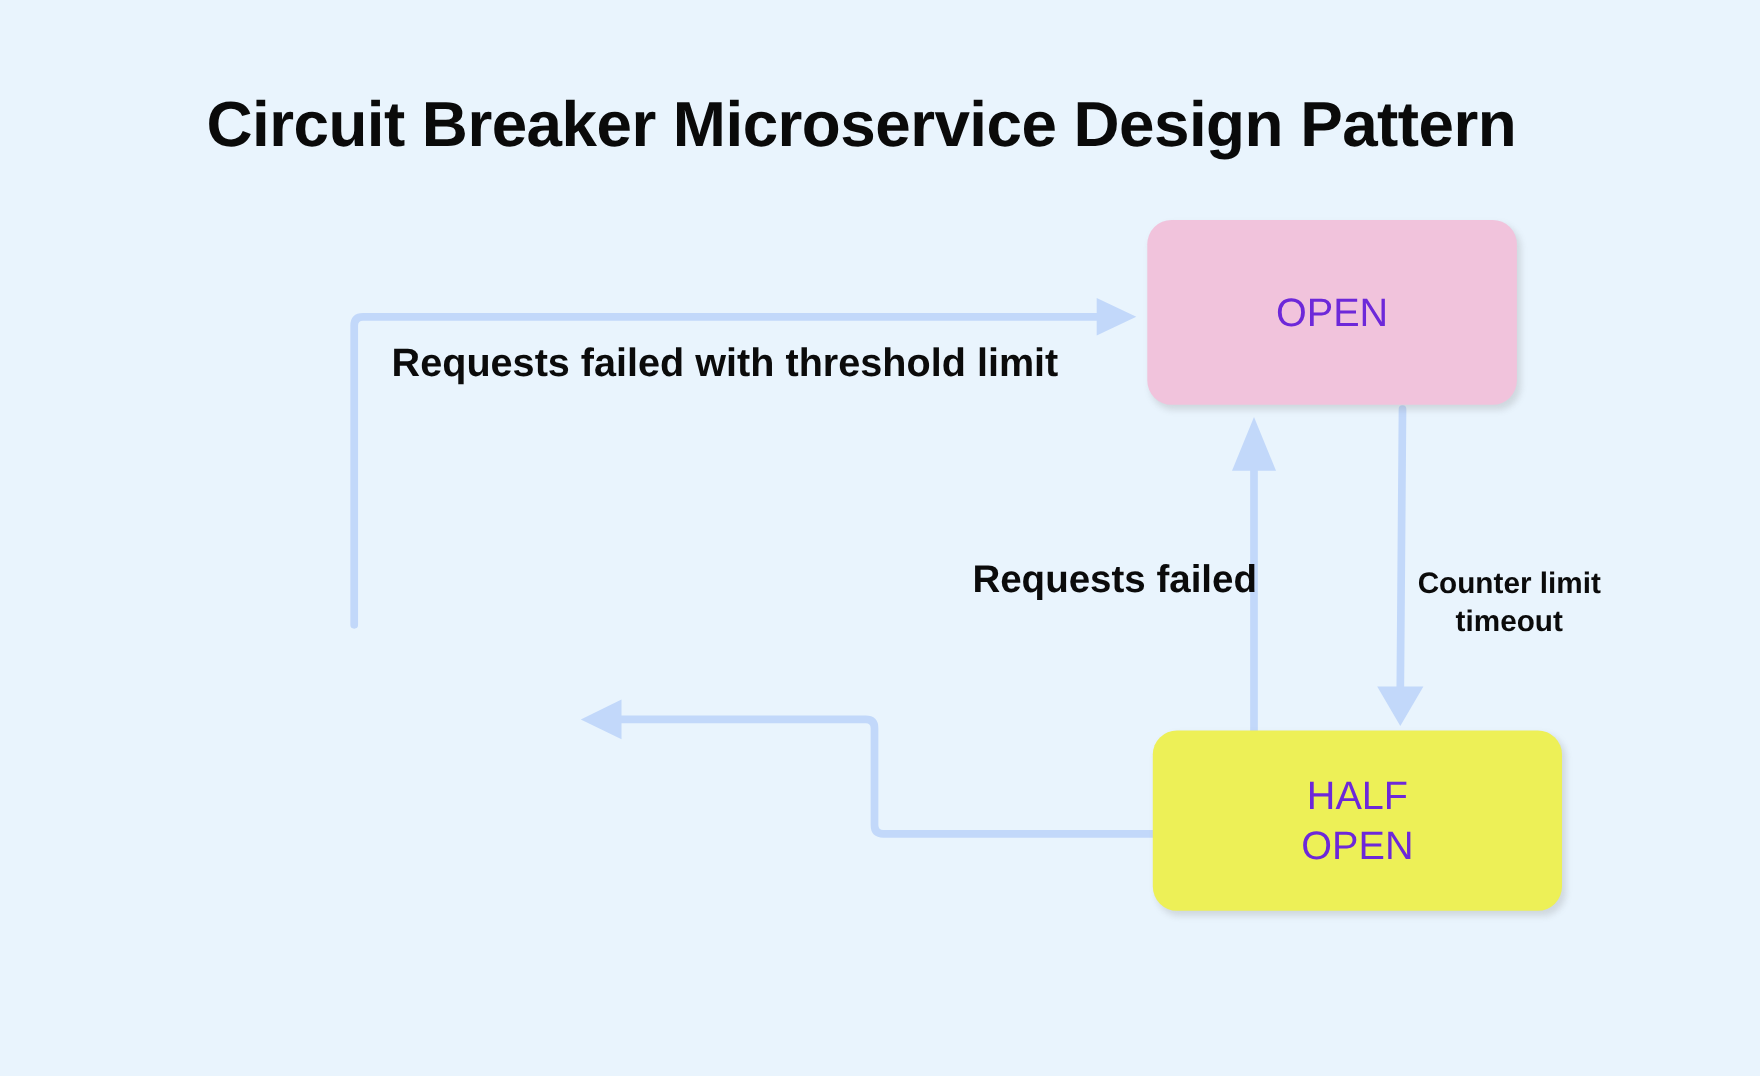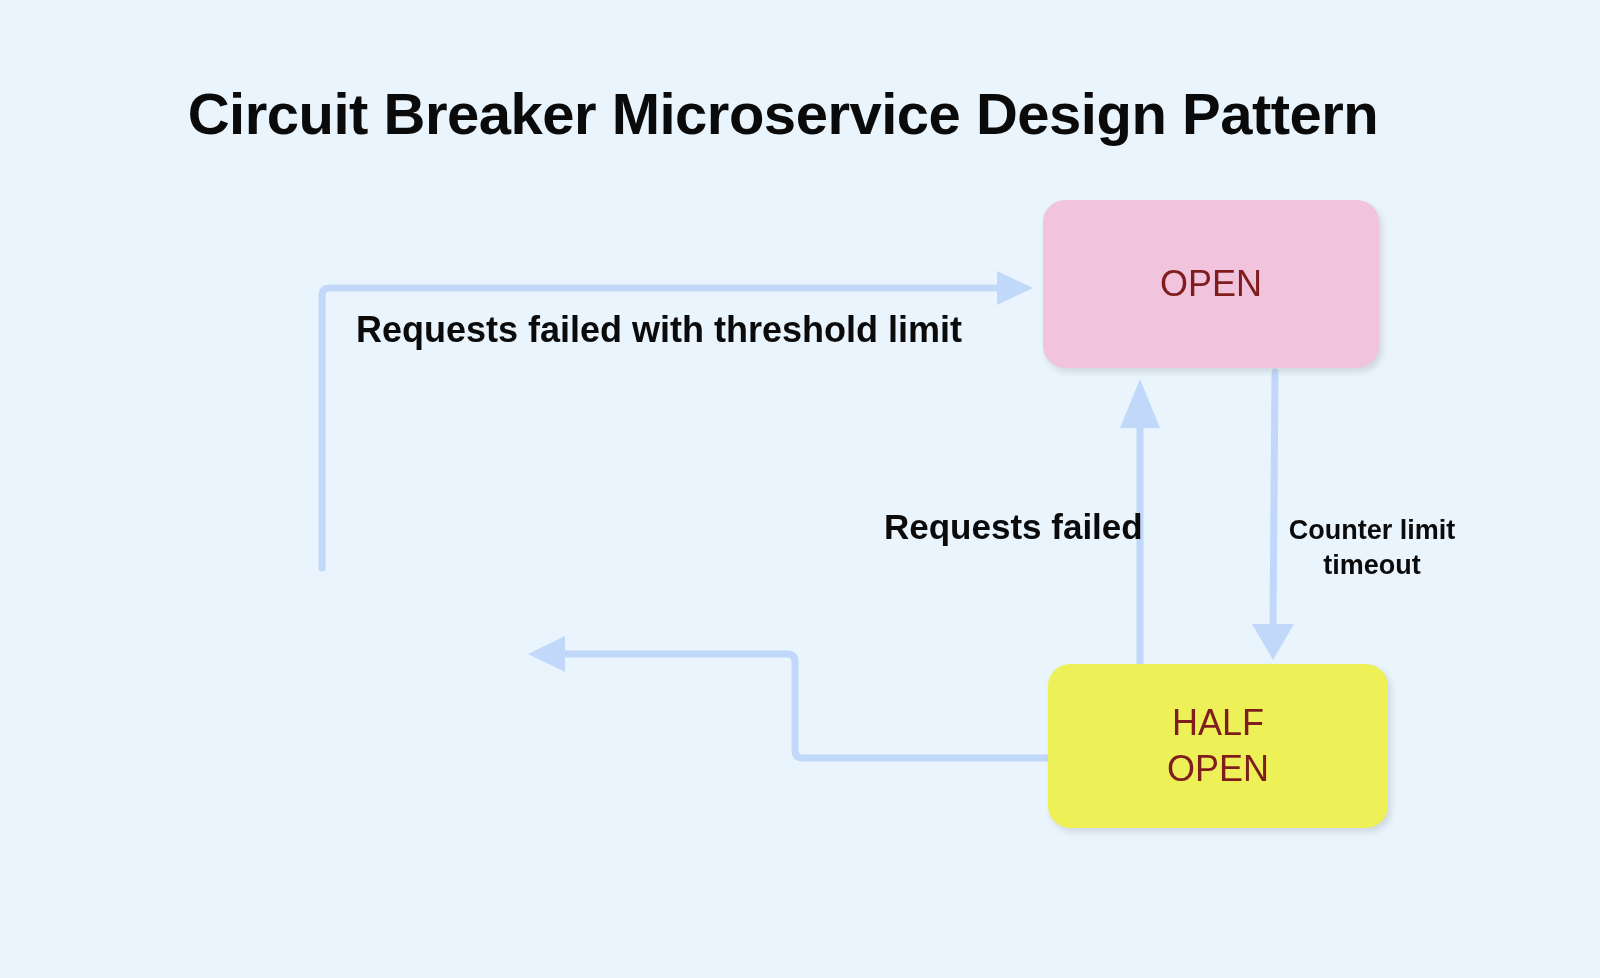--- a/index.html
+++ b/index.html
@@ -48,21 +48,21 @@
 
   
   .state-node {
     position: absolute;
     box-sizing: border-box;
     border-radius: 22px;
     display: flex;
     align-items: center;
     justify-content: center;
     text-align: center;
-    color: #7f1d1d;
+    color: #6d28d9;
     font-family: "Liberation Sans", sans-serif;
     font-size: 36px;
     font-weight: 400;
     line-height: 1.28;
     box-shadow: 3px 4px 6px rgba(120,120,120,0.22);
   }
 
   #node-open {
     left: 1043px;
     top: 200px;
@@ -73,21 +73,21 @@
   #node-closed {
     left: 127px;
     top: 564px;
     width: 392px;
     height: 160px;
     background: #b4e3fb;
   }
   #node-half-open {
     left: 1048px;
     top: 664px;
-    width: 340px;
+    width: 372px;
     height: 164px;
     background: #edf057;
   }
   .node-label {
     display: block;
     white-space: pre-line;
   }
 
   
   .edge-label {

